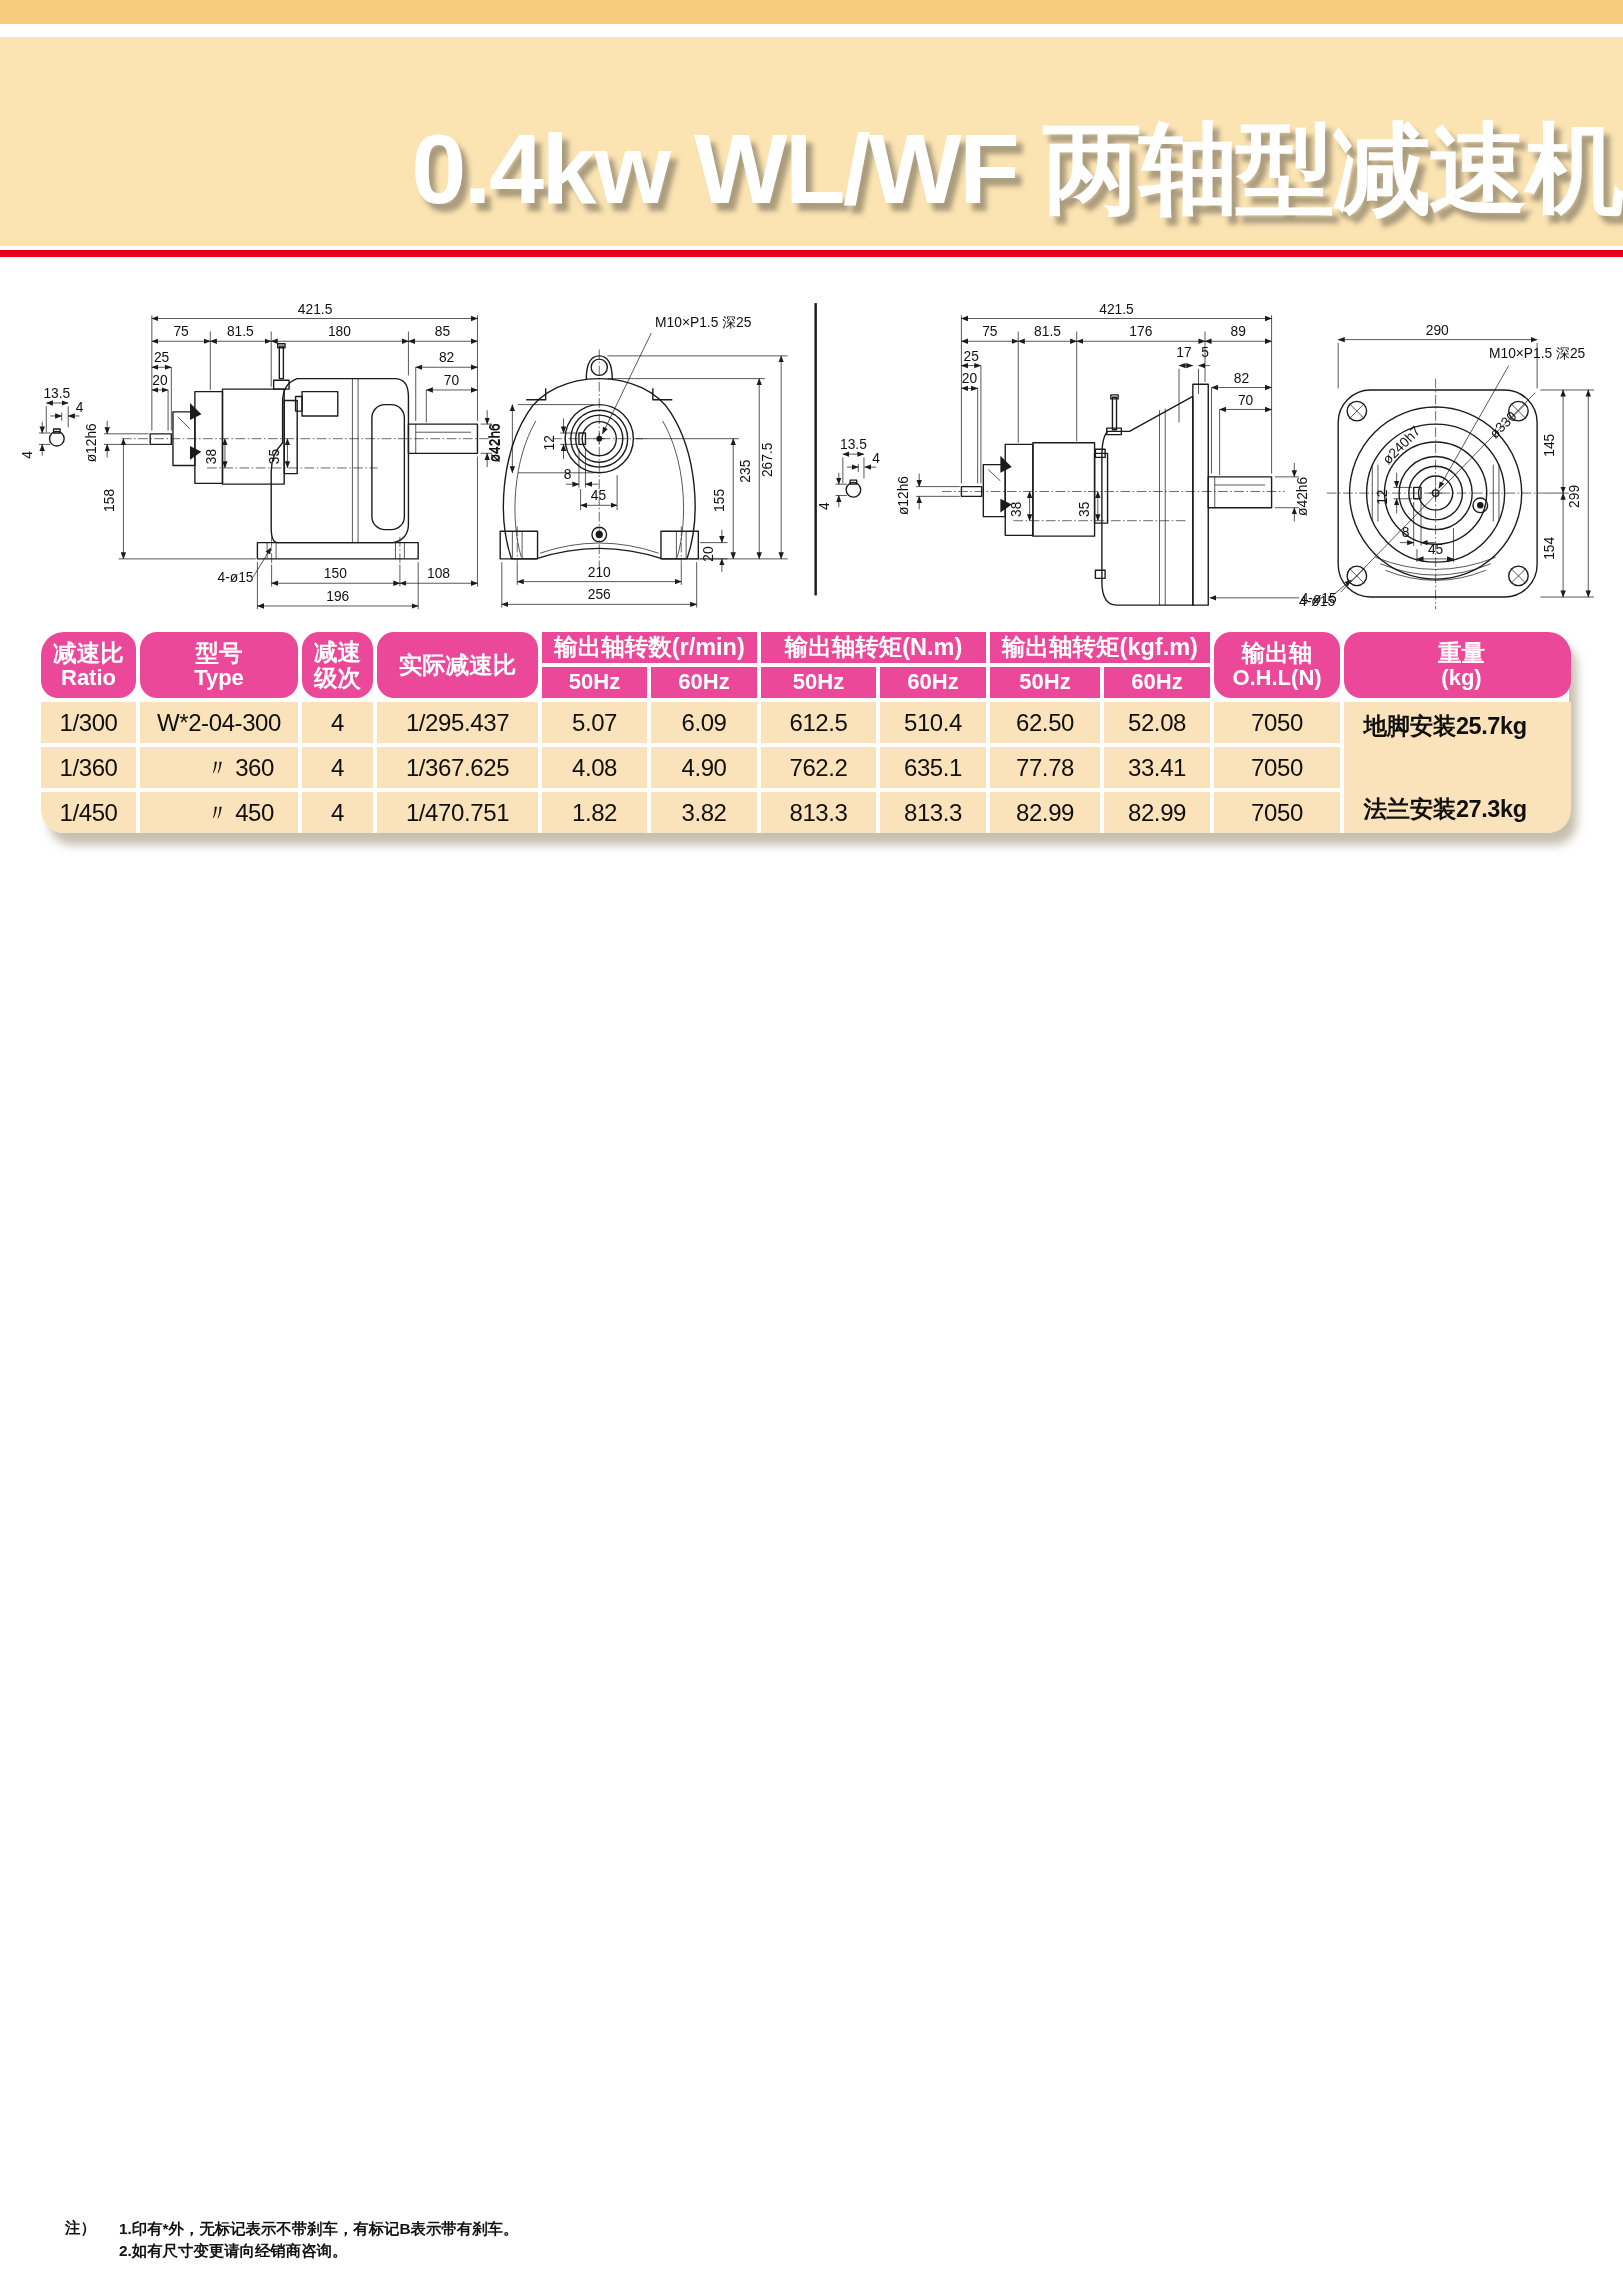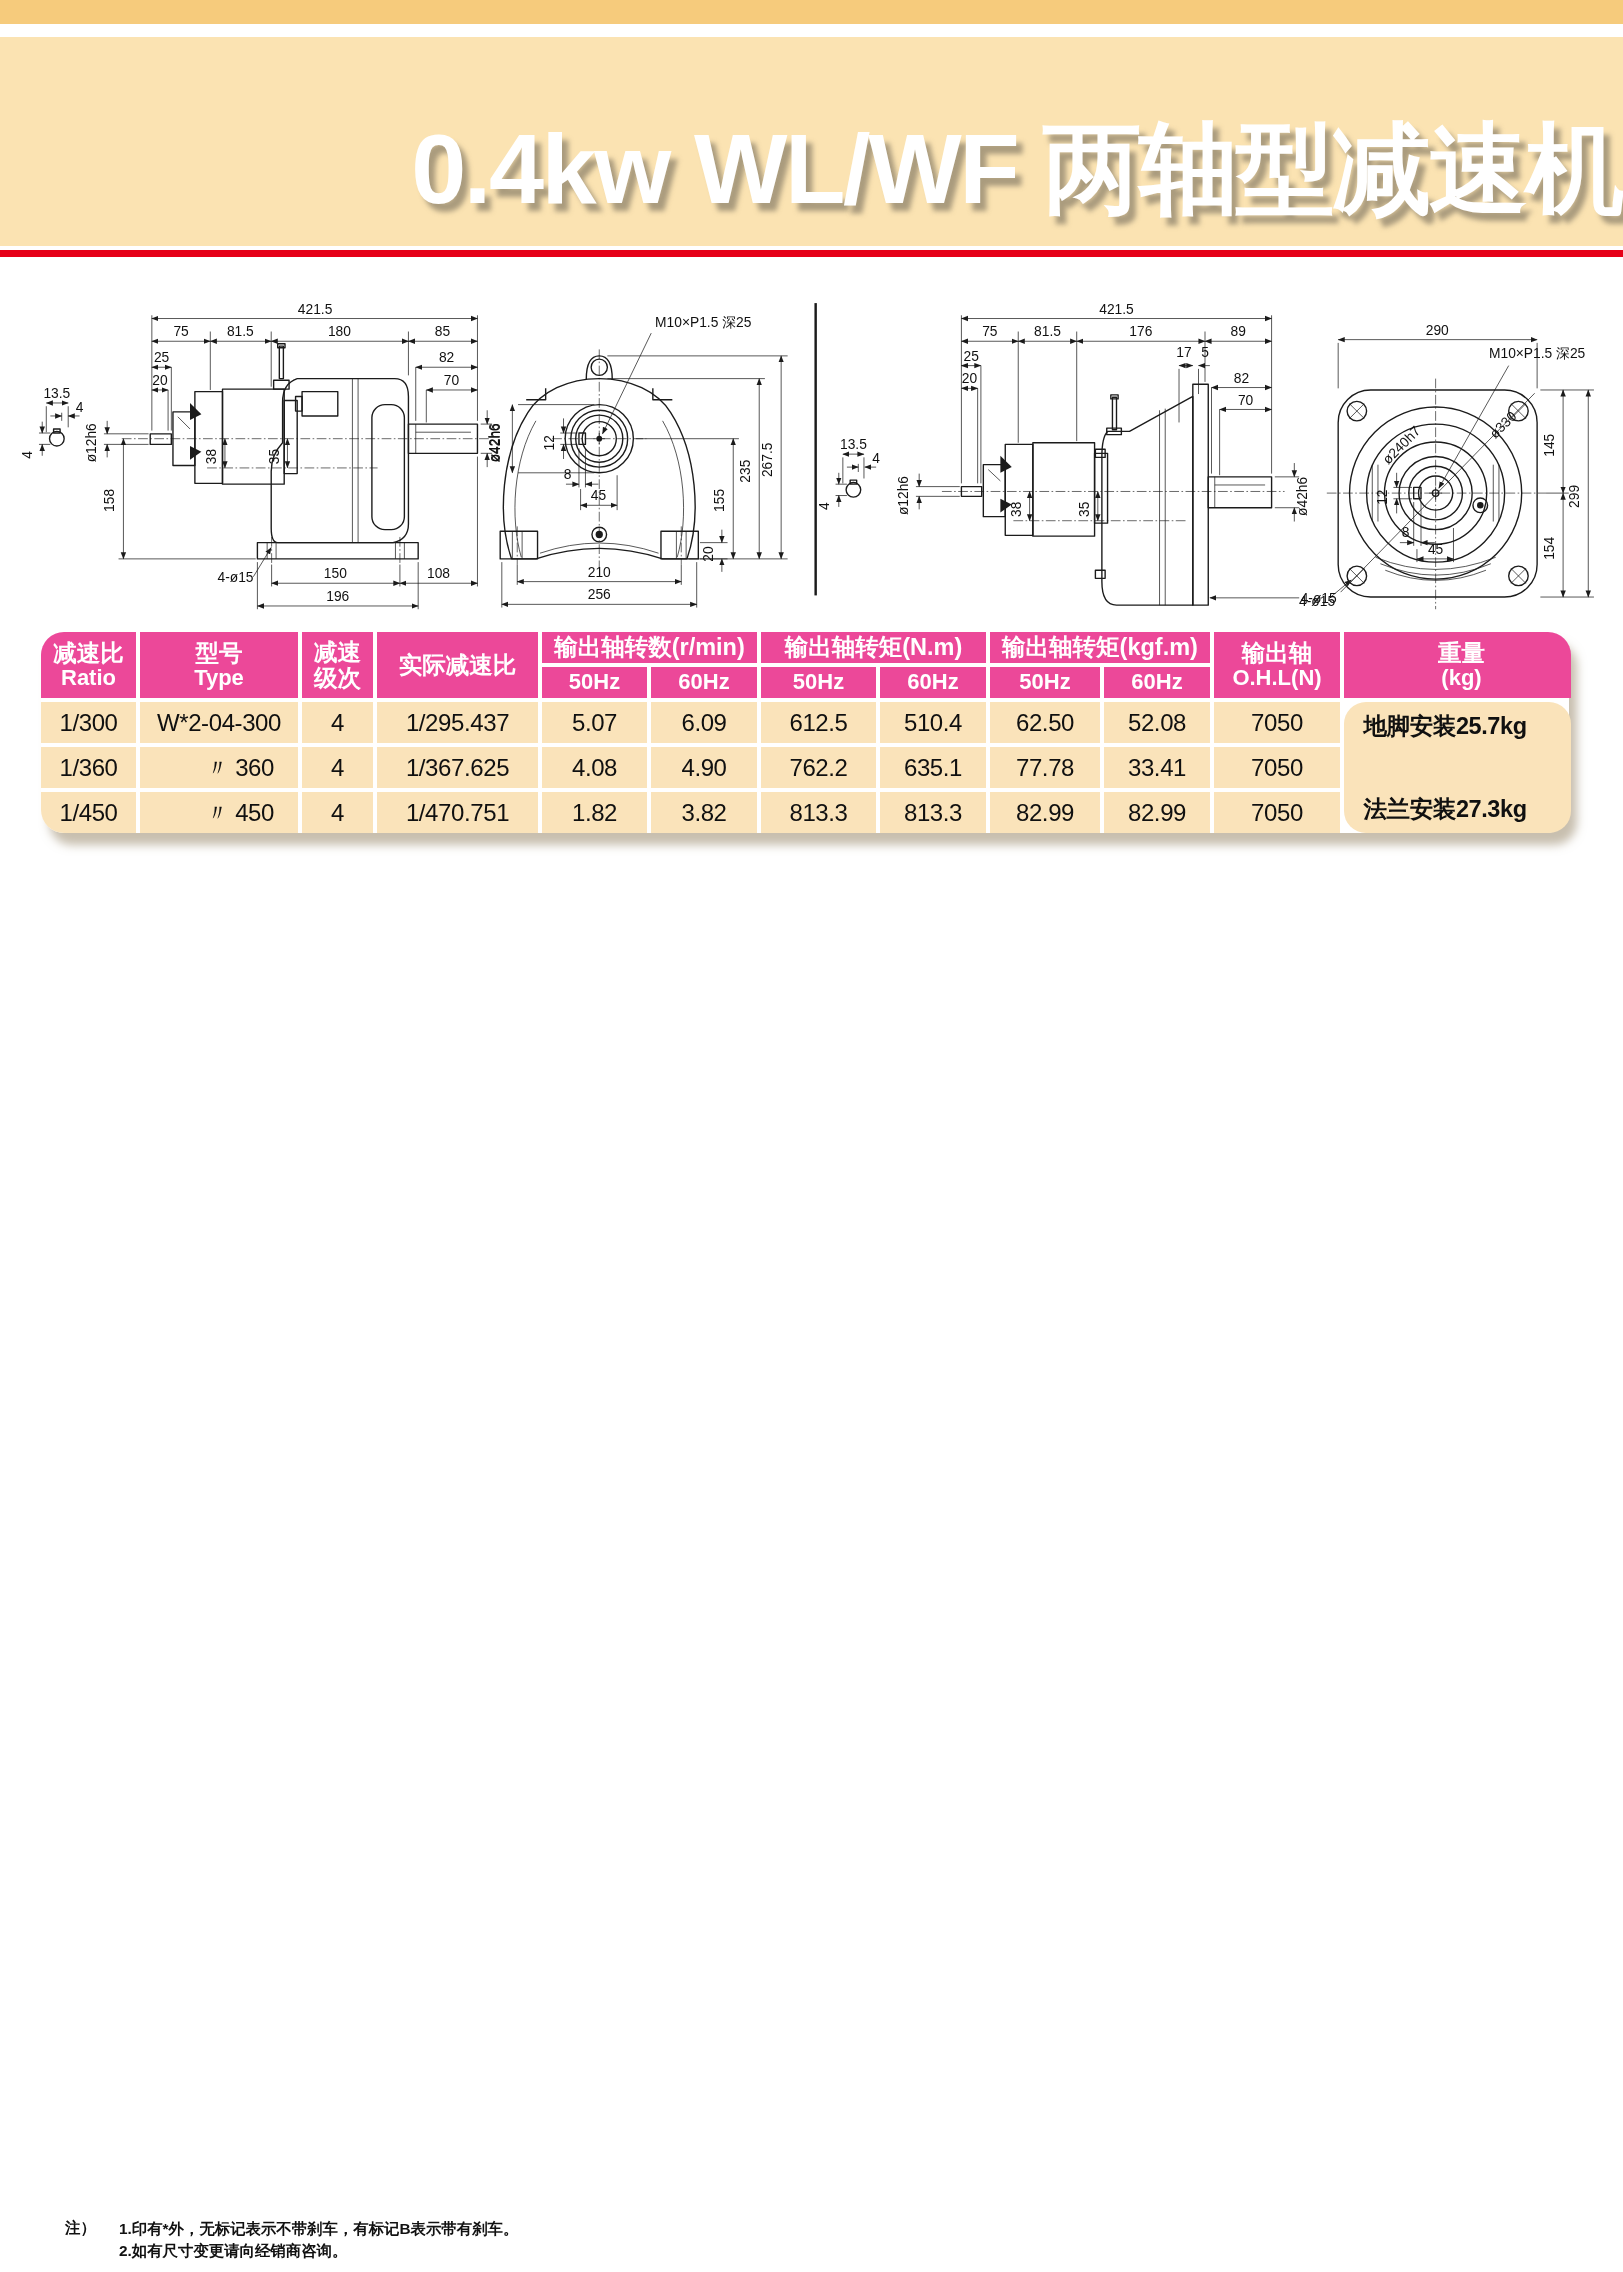--- a/index.html
+++ b/index.html
@@ -24,23 +24,23 @@
     box-shadow:8px 11.4px 9.7px rgba(145,128,96,.5);}
   .grid{display:grid;grid-template-columns:95px 158px 71px 161px 105px 106px 115px 106px 110px 106px 126px 227px;
     grid-template-rows:31px 31px 41px 41px 41px;gap:4px;}
   .hc{background:#ec4899;color:#fff;font-weight:bold;display:flex;flex-direction:column;
     align-items:center;justify-content:center;line-height:1.12;font-size:23.5px;}
   .hc .s2{font-size:22px;}
   .hz{font-size:22px;}
   .dc{background:#fae3ba;color:#101010;display:flex;align-items:center;justify-content:center;
     font-size:24px;letter-spacing:-0.4px;}
   .dc.rt{justify-content:flex-end;padding-right:24px;box-sizing:border-box;}
-  .span2r{grid-row:1/3;}
+  .span2r{grid-row:1/3;border-radius:17px;}
   .tl{border-top-left-radius:23px;} .tr{border-top-right-radius:23px;padding-left:8px;}
-  .bl{border-bottom-left-radius:23px;} .br{border-bottom-right-radius:23px;border-radius:22px;}
+  .bl{border-bottom-left-radius:23px;} .br{border-bottom-right-radius:23px;}
   .wcell{grid-column:12;grid-row:3/6;flex-direction:column;align-items:flex-start;
     justify-content:space-between;padding:8px 6.5px 8px 19.5px;box-sizing:border-box;
     font-weight:bold;font-size:23.5px;}
   
   .notes{left:65px;top:2218px;font-size:15.4px;font-weight:bold;color:#111;display:flex;}
   .notes .lbl{width:54px;}
   .notes .ln{line-height:1.45;}
 </style>
 </head>
 <body>

